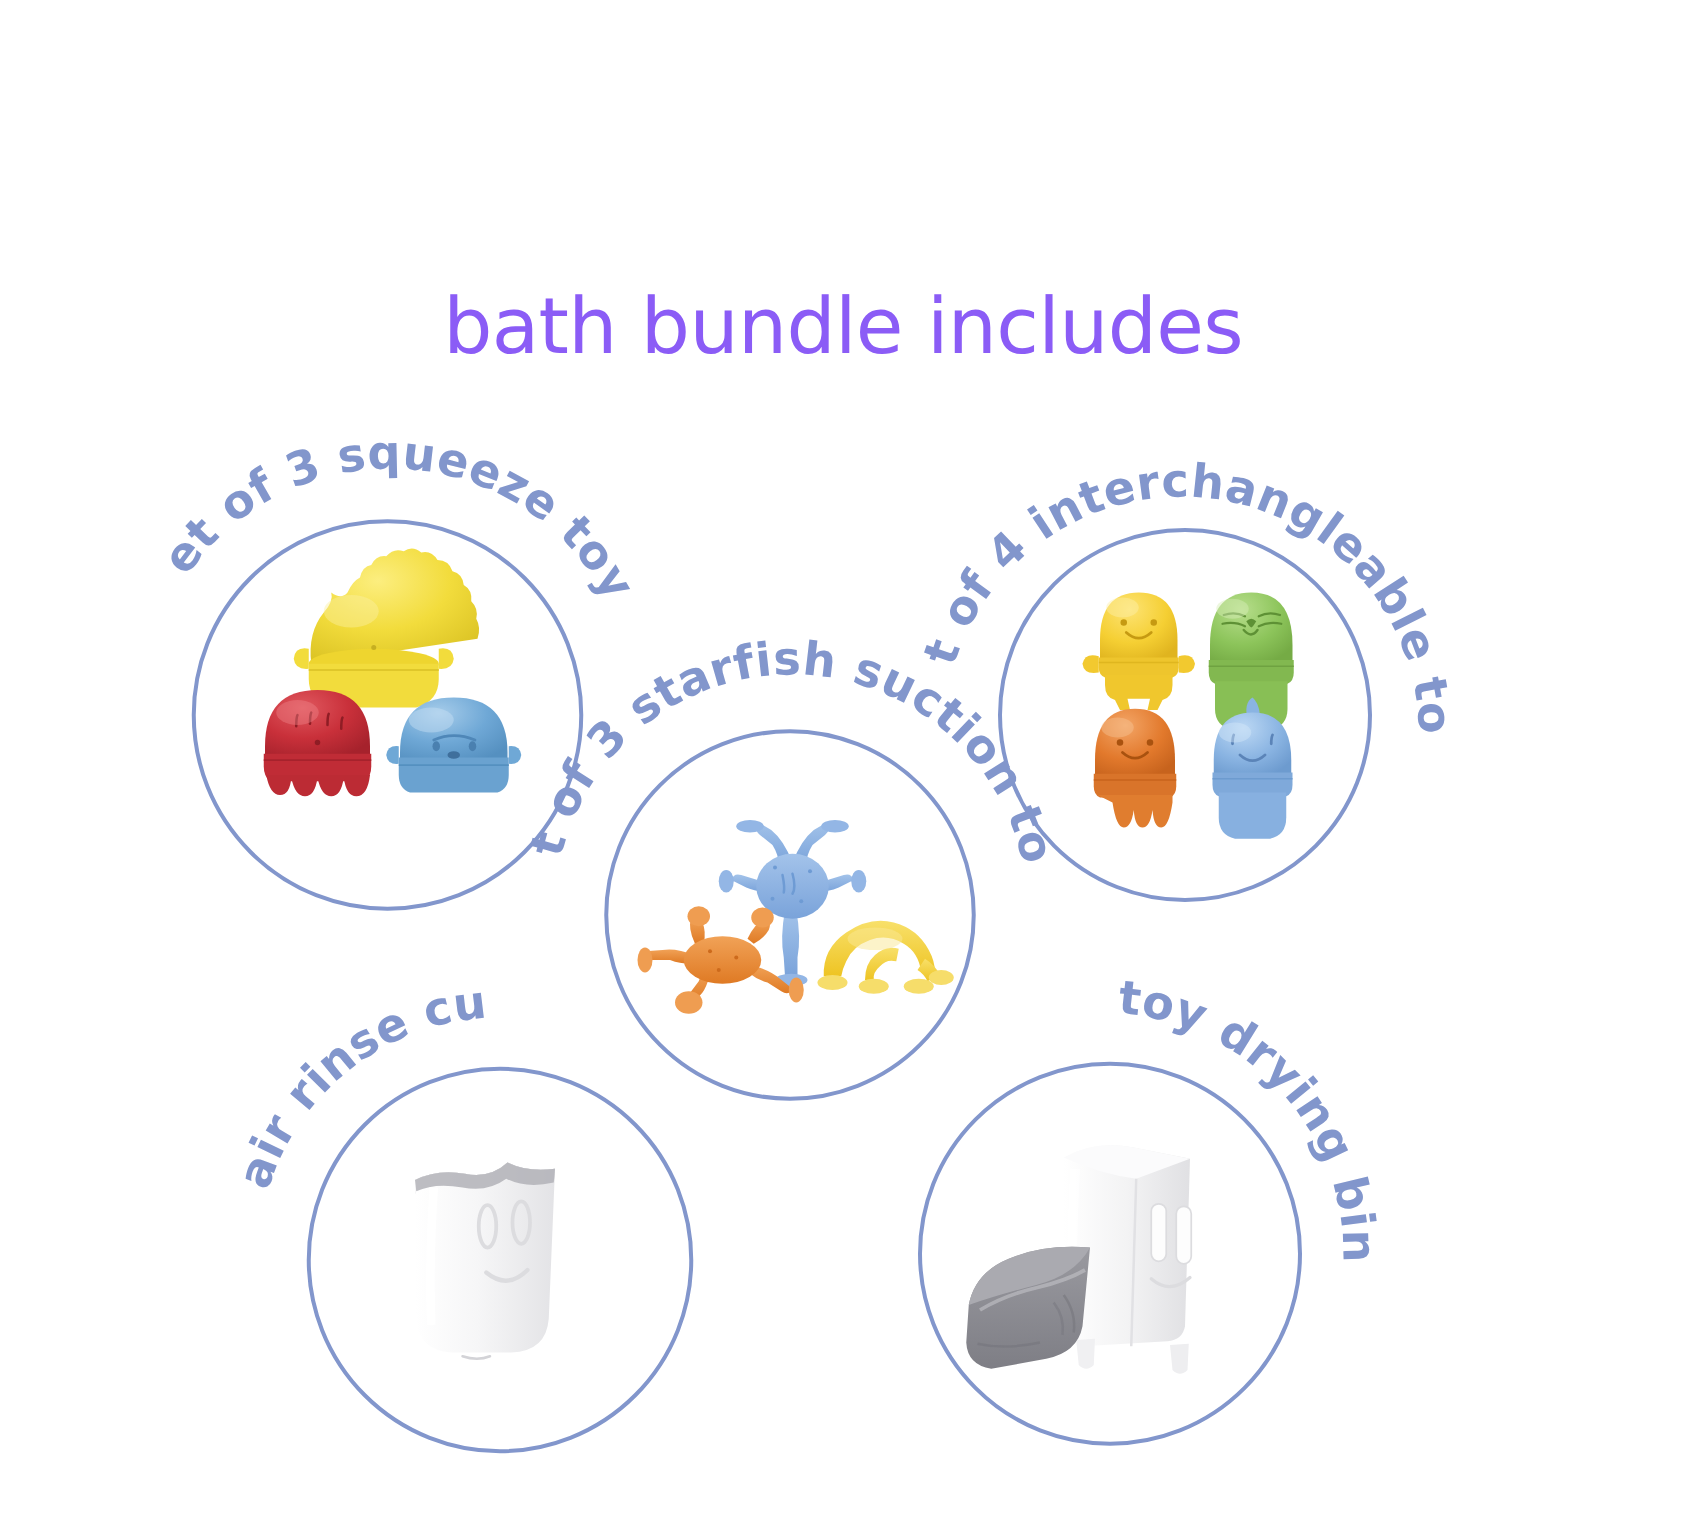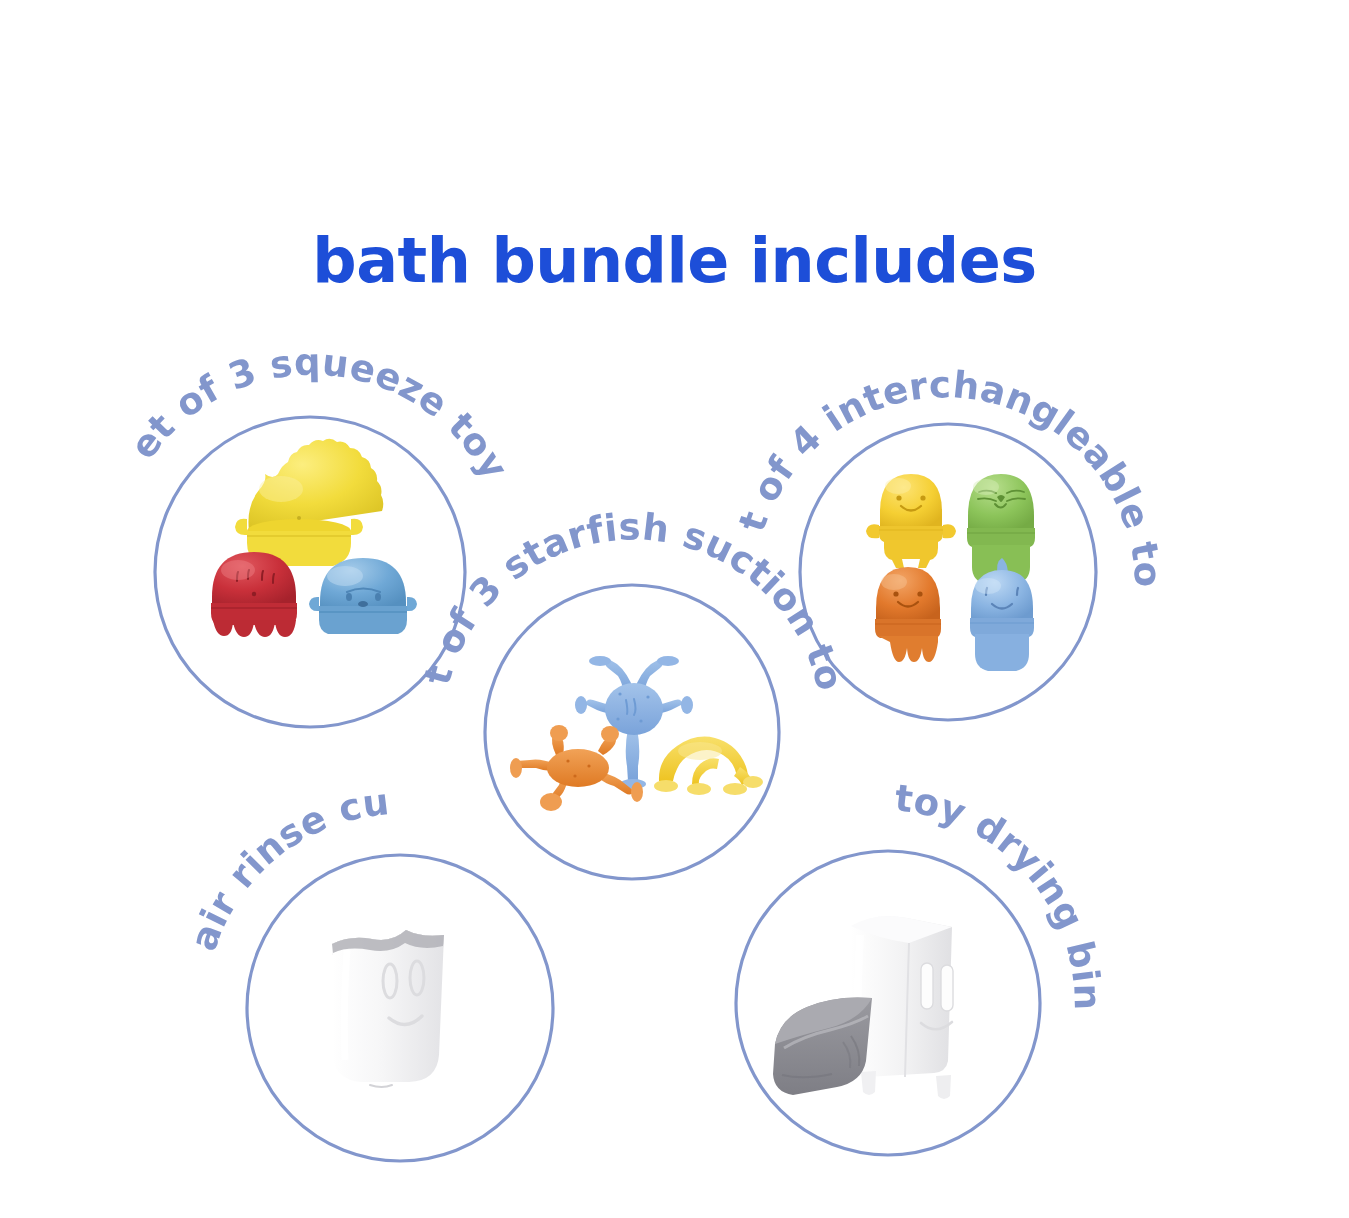--- a/index.html
+++ b/index.html
@@ -21,23 +21,23 @@
     height: 1218px;
   }
   .page-title {
     position: absolute;
     left: 0;
     top: 228px;
     width: 1349px;
     text-align: center;
     font-family: "DejaVu Sans", sans-serif;
     font-size: 62px;
-    font-weight: bold;
+    font-weight: normal;
     letter-spacing: -0.5px;
-    color: #1d4ed8;
+    color: #8b5cf6;
     line-height: 1.05;
     user-select: none;
   }
   svg.badge-layer {
     position: absolute;
     left: 0; top: 0;
     width: 1349px;
     height: 1218px;
     overflow: visible;
   }

